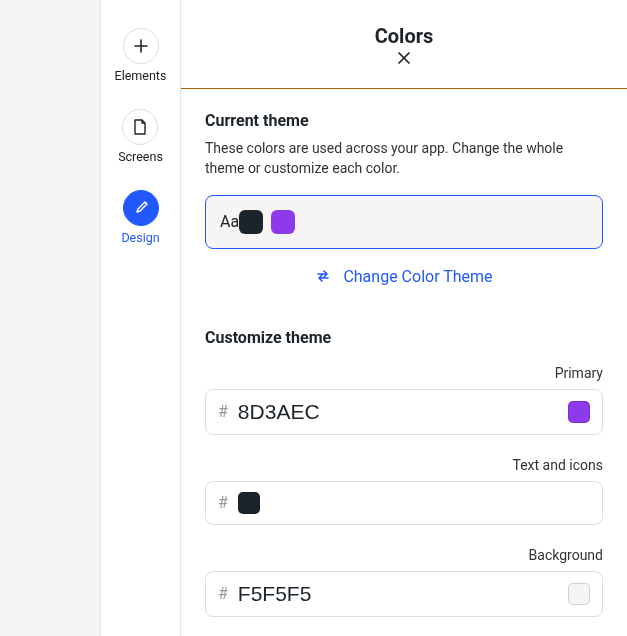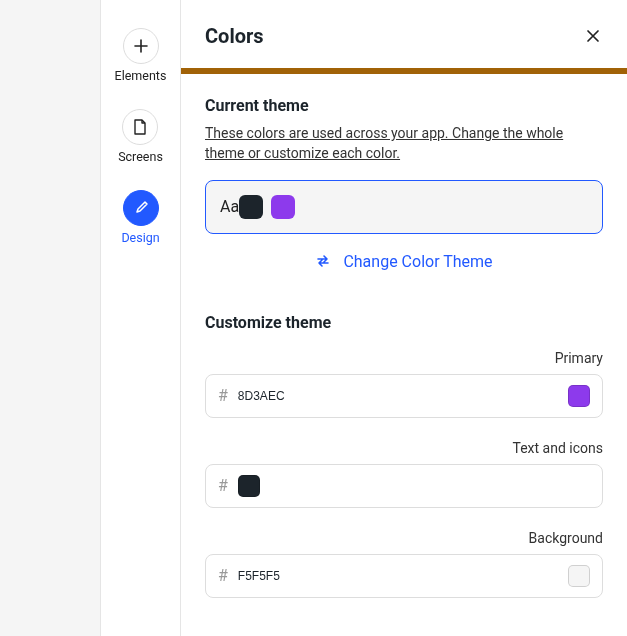--- a/index.html
+++ b/index.html
@@ -55,21 +55,22 @@
     background: #fff;
     border-left: 1px solid #e5e5e5;
     display: flex;
     flex-direction: column;
   }
   .panel-header {
     display: flex;
     align-items: center;
     justify-content: space-between;
     padding: 24px 24px 20px 24px;
-    border-bottom: 6px solid #a16207;
+    border-bottom: 1px solid #a16207;
+    flex-direction: column;
   }
   .panel-title {
     font-size: 20px;
     font-weight: 700;
     color: #1c242b;
   }
   .close-btn {
     cursor: pointer;
     width: 20px;
     height: 20px;
@@ -94,21 +95,20 @@
     font-size: 16px;
     font-weight: 700;
     color: #1c242b;
     margin-bottom: 8px;
   }
   .section-desc {
     font-size: 14px;
     color: #333;
     line-height: 1.45;
     margin-bottom: 16px;
-    text-decoration: underline;
   }
   .theme-card {
     border: 1.5px solid #2259ff;
     border-radius: 8px;
     background: #f5f5f5;
     padding: 14px 14px;
     display: flex;
     align-items: center;
     justify-content: flex-start;
     cursor: pointer;
@@ -153,21 +153,21 @@
     margin-bottom: 22px;
   }
   .hash {
     color: #999;
     font-size: 16px;
   }
   .color-value {
     flex: 1;
     border: none;
     outline: none;
-    font-size: 12px;
+    font-size: 21px;
     color: #1c242b;
     background: transparent;
   }
   .color-chip {
     width: 22px;
     height: 22px;
     border-radius: 5px;
     border: 1px solid rgba(0,0,0,0.15);
   }
 </style>

